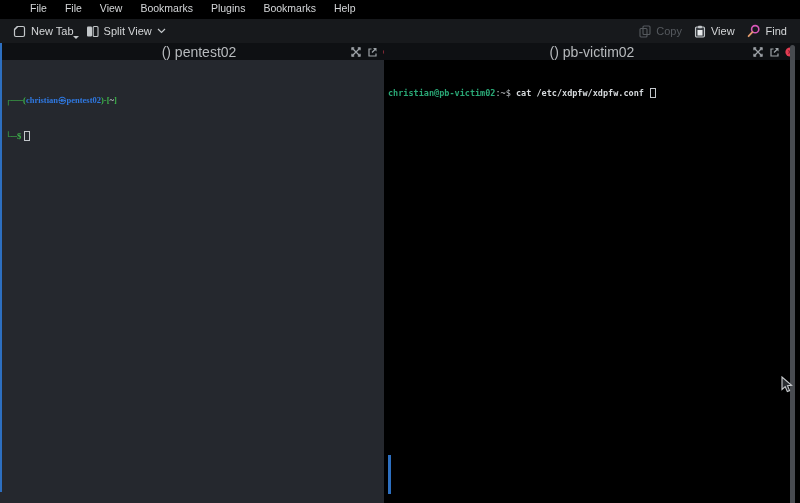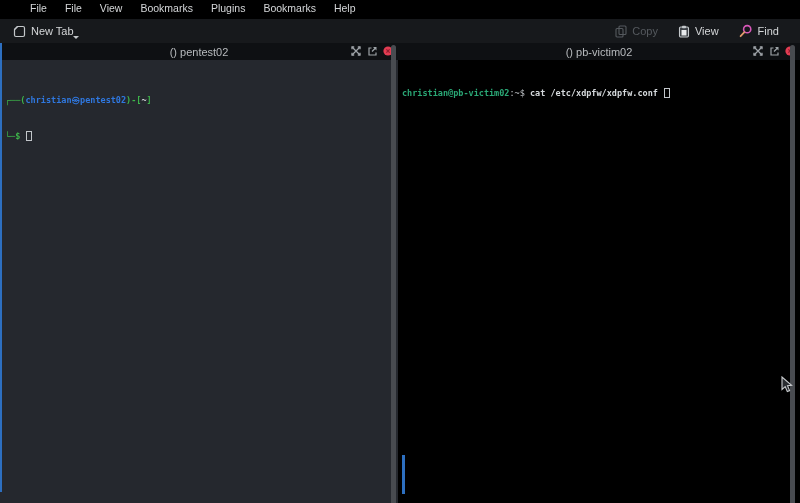--- a/index.html
+++ b/index.html
@@ -14,54 +14,54 @@
   
   #menubar {
     position:absolute; top:0; left:0; right:0; height:19px;
     display:flex; align-items:flex-start; padding-left:21px;
     background:#000000; color:#d4d6d8; font-size:10.5px;
   }
   .menu-item { padding:2px 9px; cursor:default; }
 
   
   #toolbar {
-    position:absolute; top:19px; left:0; right:8px; height:24px;
+    position:absolute; top:19px; left:0; right:0; height:24px;
     display:flex; align-items:center; padding:0 7px;
     background:#17191c; color:#d4d6d8; font-size:11px;
   }
   .tool-btn { display:flex; align-items:center; gap:5px; padding:3px 6px; border-radius:3px; position:relative; }
   .tool-btn svg { display:block; }
   .tool-btn.disabled { color:#55595e; }
-  #toolbar-right { margin-left:auto; display:flex; align-items:center; gap:8px; }
+  #toolbar-right { margin-left:auto; display:flex; align-items:center; gap:0; }
   .newtab-caret {
     position:absolute; right:1px; bottom:2px;
     width:0; height:0; border-left:3px solid transparent;
     border-right:3px solid transparent; border-top:3px solid #c3c7ca;
   }
 
   
   .pane { position:absolute; top:43px; bottom:0; }
   #pane-left  { left:0;   width:398px; }
-  #pane-right { left:398px; right:0; }
+  #pane-right { left:384px; right:0; }
 
   .pane-header {
     position:absolute; top:0; left:0; right:0; height:17px;
     background:#0e1013; display:flex; align-items:center;
-    color:#b7babd; font-size:11px;
+    color:#b7babd; font-size:14px;
   }
   .pane-title { position:absolute; left:0; right:0; text-align:center; }
   .pane-header-icons { position:absolute; right:5px; top:0; height:17px; display:flex; align-items:center; gap:6px; }
   .hdr-btn { display:flex; align-items:center; }
 
   .term {
     position:absolute; top:17px; left:0; right:0; bottom:0;
     font-family:"DejaVu Sans Mono", monospace; font-size:8.5px;
     white-space:pre; line-height:12px;
   }
-  #term-left  { background:#25282e; padding:10px 0 0 5px; }
+  #term-left  { background:#25282e; padding:10px 0 0 5px;font-family:Liberation Serif, serif; }
   #term-right { background:#000000; padding:3px 0 0 4px; }
 
   
   .kali-green { color:#3db54a; font-weight:bold; }
   .kali-blue  { color:#2f78e0; font-weight:bold; }
   .t-white    { color:#d6dadd; font-weight:bold; }
   .bash-green { color:#2aa876; font-weight:bold; }
   .t-dim      { color:#bfc3c7; }
   .cursor-box {
     display:inline-block; width:6px; height:10px;
@@ -104,20 +104,34 @@
   <div id="toolbar">
     <div class="tool-btn">
       <span>
         <svg width="13" height="13" viewBox="0 0 13 13">
           <path d="M4.5 1.5 H10 a1.5 1.5 0 0 1 1.5 1.5 V10 a1.5 1.5 0 0 1 -1.5 1.5 H3 a1.5 1.5 0 0 1 -1.5 -1.5 V4.5 Z" fill="none" stroke="#c3c7ca" stroke-width="1.2"></path>
           <path d="M4.5 1.5 L1.5 4.5" fill="none" stroke="#c3c7ca" stroke-width="1.2"></path>
         </svg>
       </span>
       <span>New Tab</span>
       <span class="newtab-caret"></span>
+    </div>
+    <div class="tool-btn">
+      <span>
+        <svg width="13" height="13" viewBox="0 0 13 13">
+          <rect x="1" y="1.5" width="5" height="10" rx="1" fill="#c3c7ca"></rect>
+          <rect x="7.2" y="1.5" width="4.8" height="10" rx="1" fill="none" stroke="#c3c7ca" stroke-width="1.1"></rect>
+        </svg>
+      </span>
+      <span>Split View</span>
+      <span>
+        <svg width="9" height="6" viewBox="0 0 9 6">
+          <polyline points="1,1 4.5,4.5 8,1" fill="none" stroke="#c3c7ca" stroke-width="1.2"></polyline>
+        </svg>
+      </span>
     </div>
 
     <div id="toolbar-right">
       <div class="tool-btn disabled">
         <span>
           <svg width="12" height="13" viewBox="0 0 12 13">
             <rect x="4" y="1" width="7" height="8.5" rx="1" fill="none" stroke="#55595e" stroke-width="1.1"></rect>
             <rect x="1" y="3.5" width="7" height="8.5" rx="1" fill="none" stroke="#55595e" stroke-width="1.1"></rect>
           </svg>
         </span>

